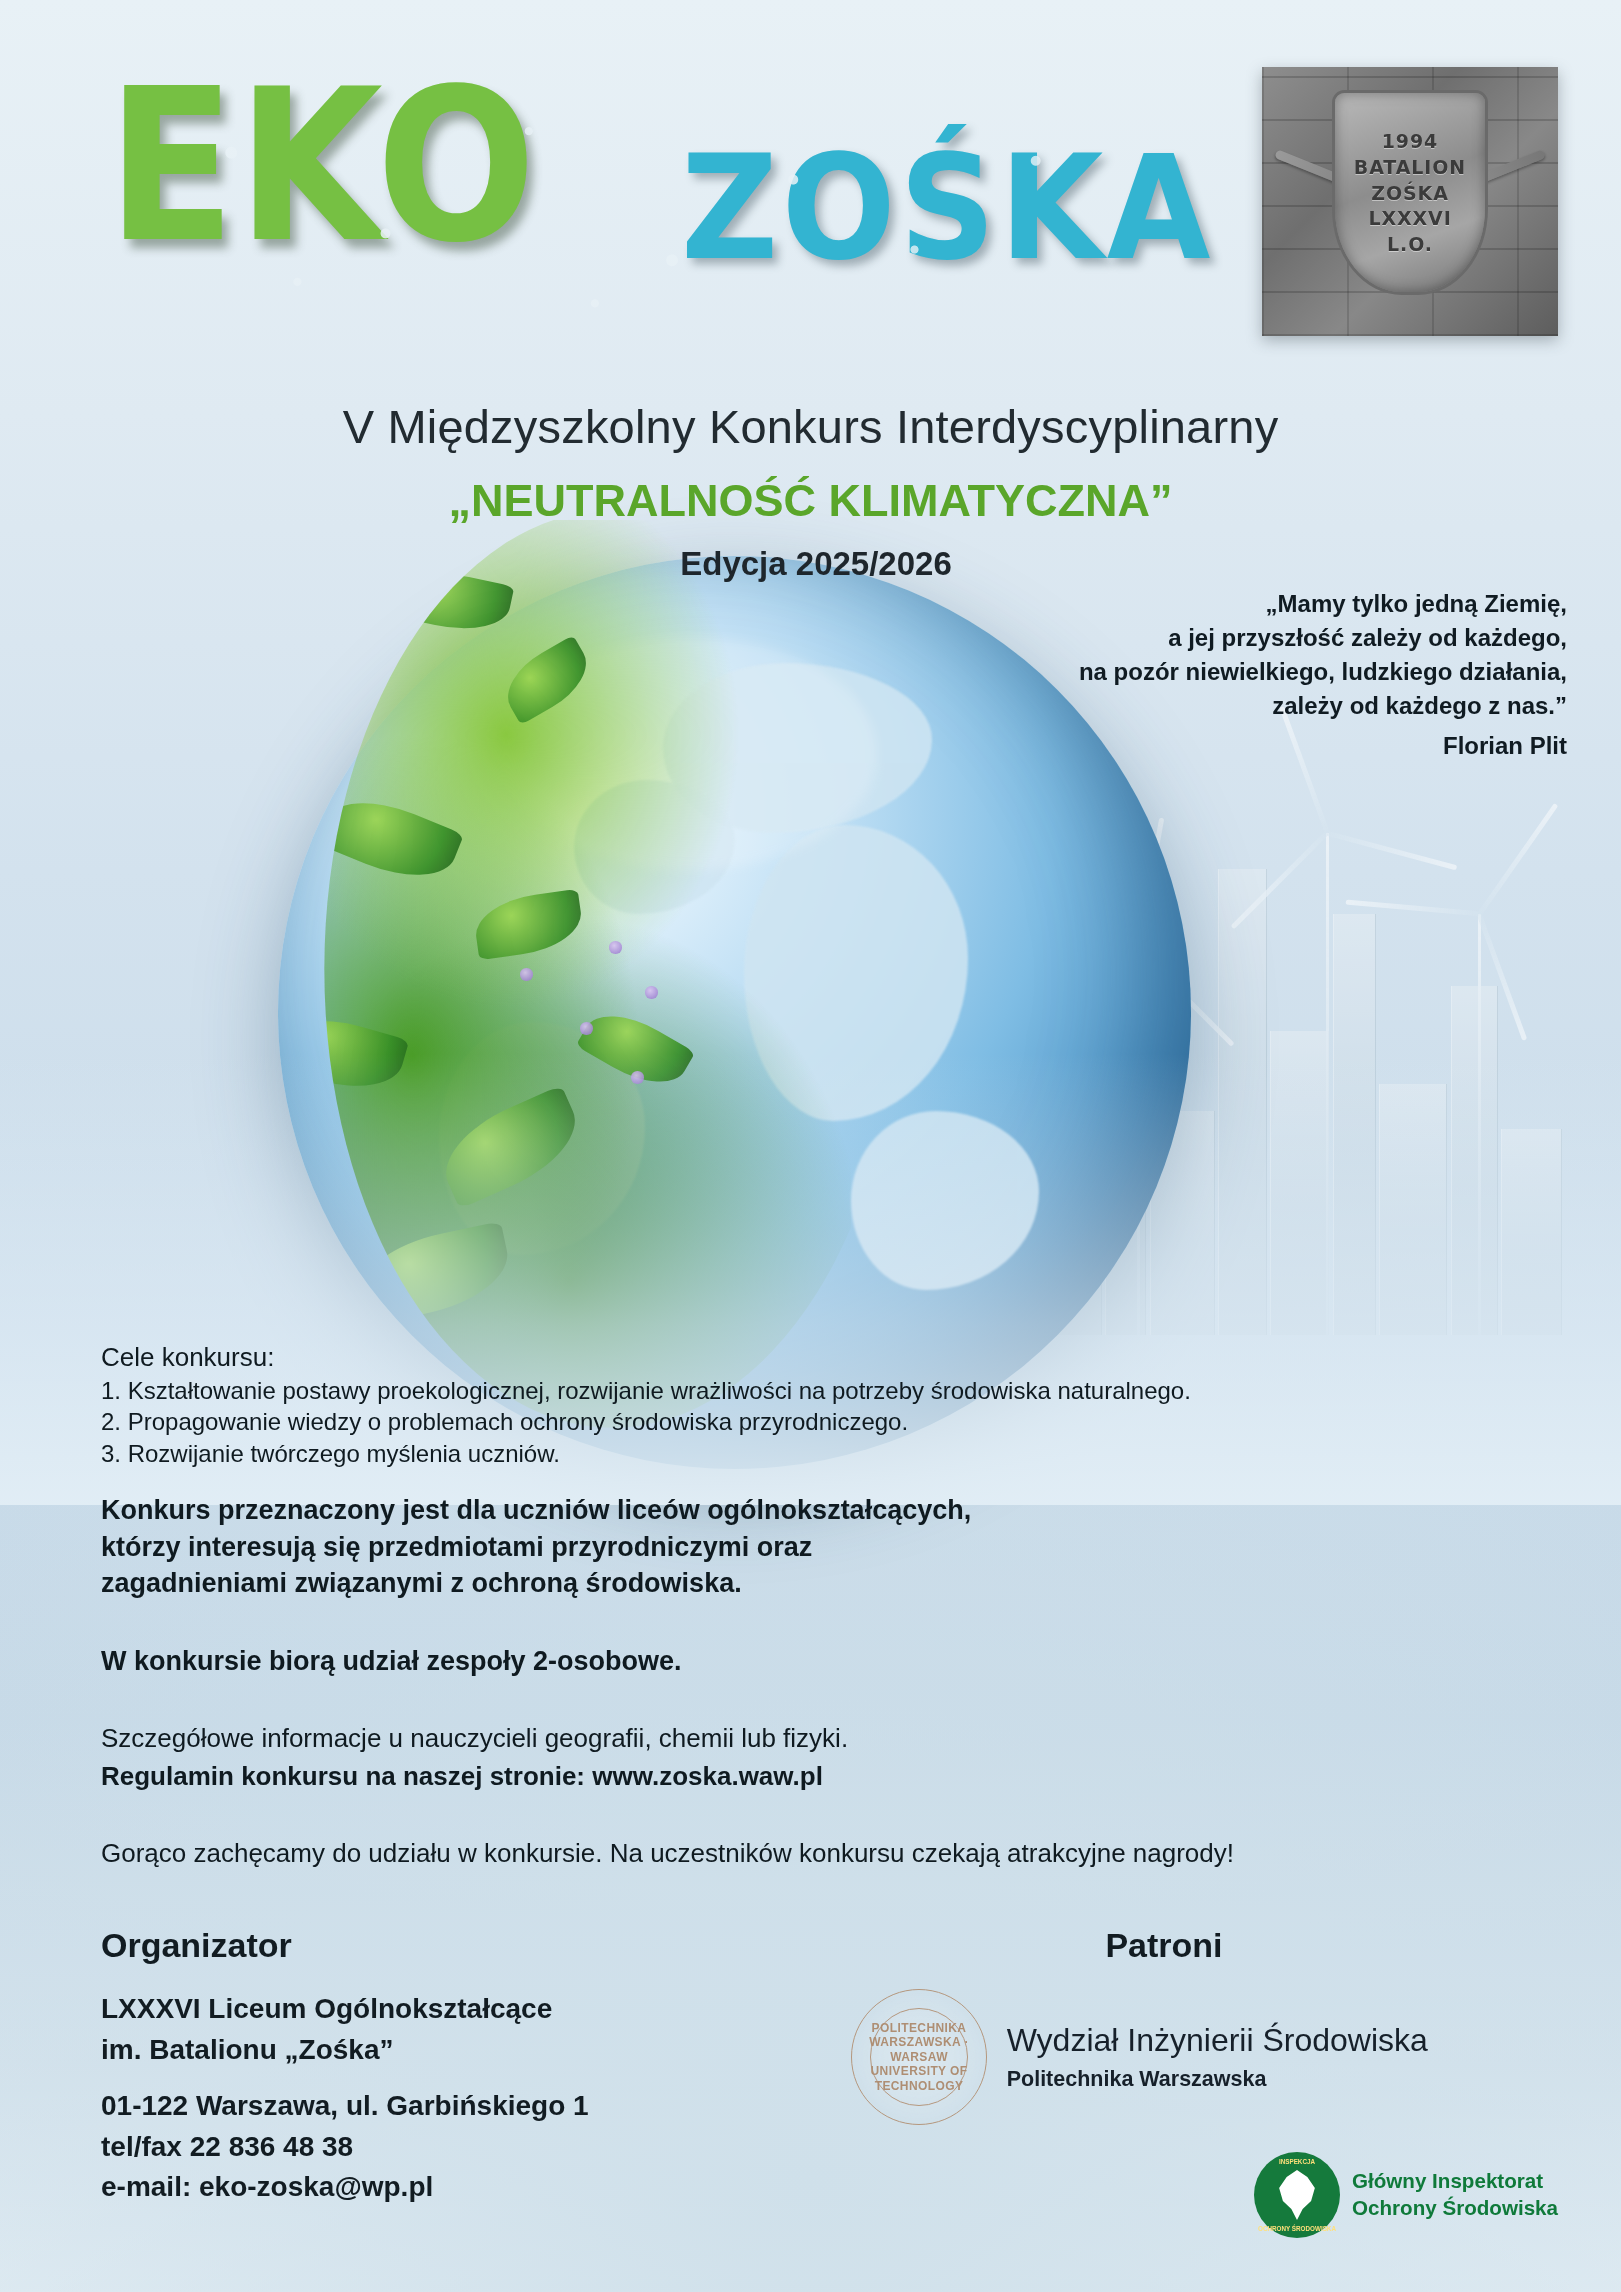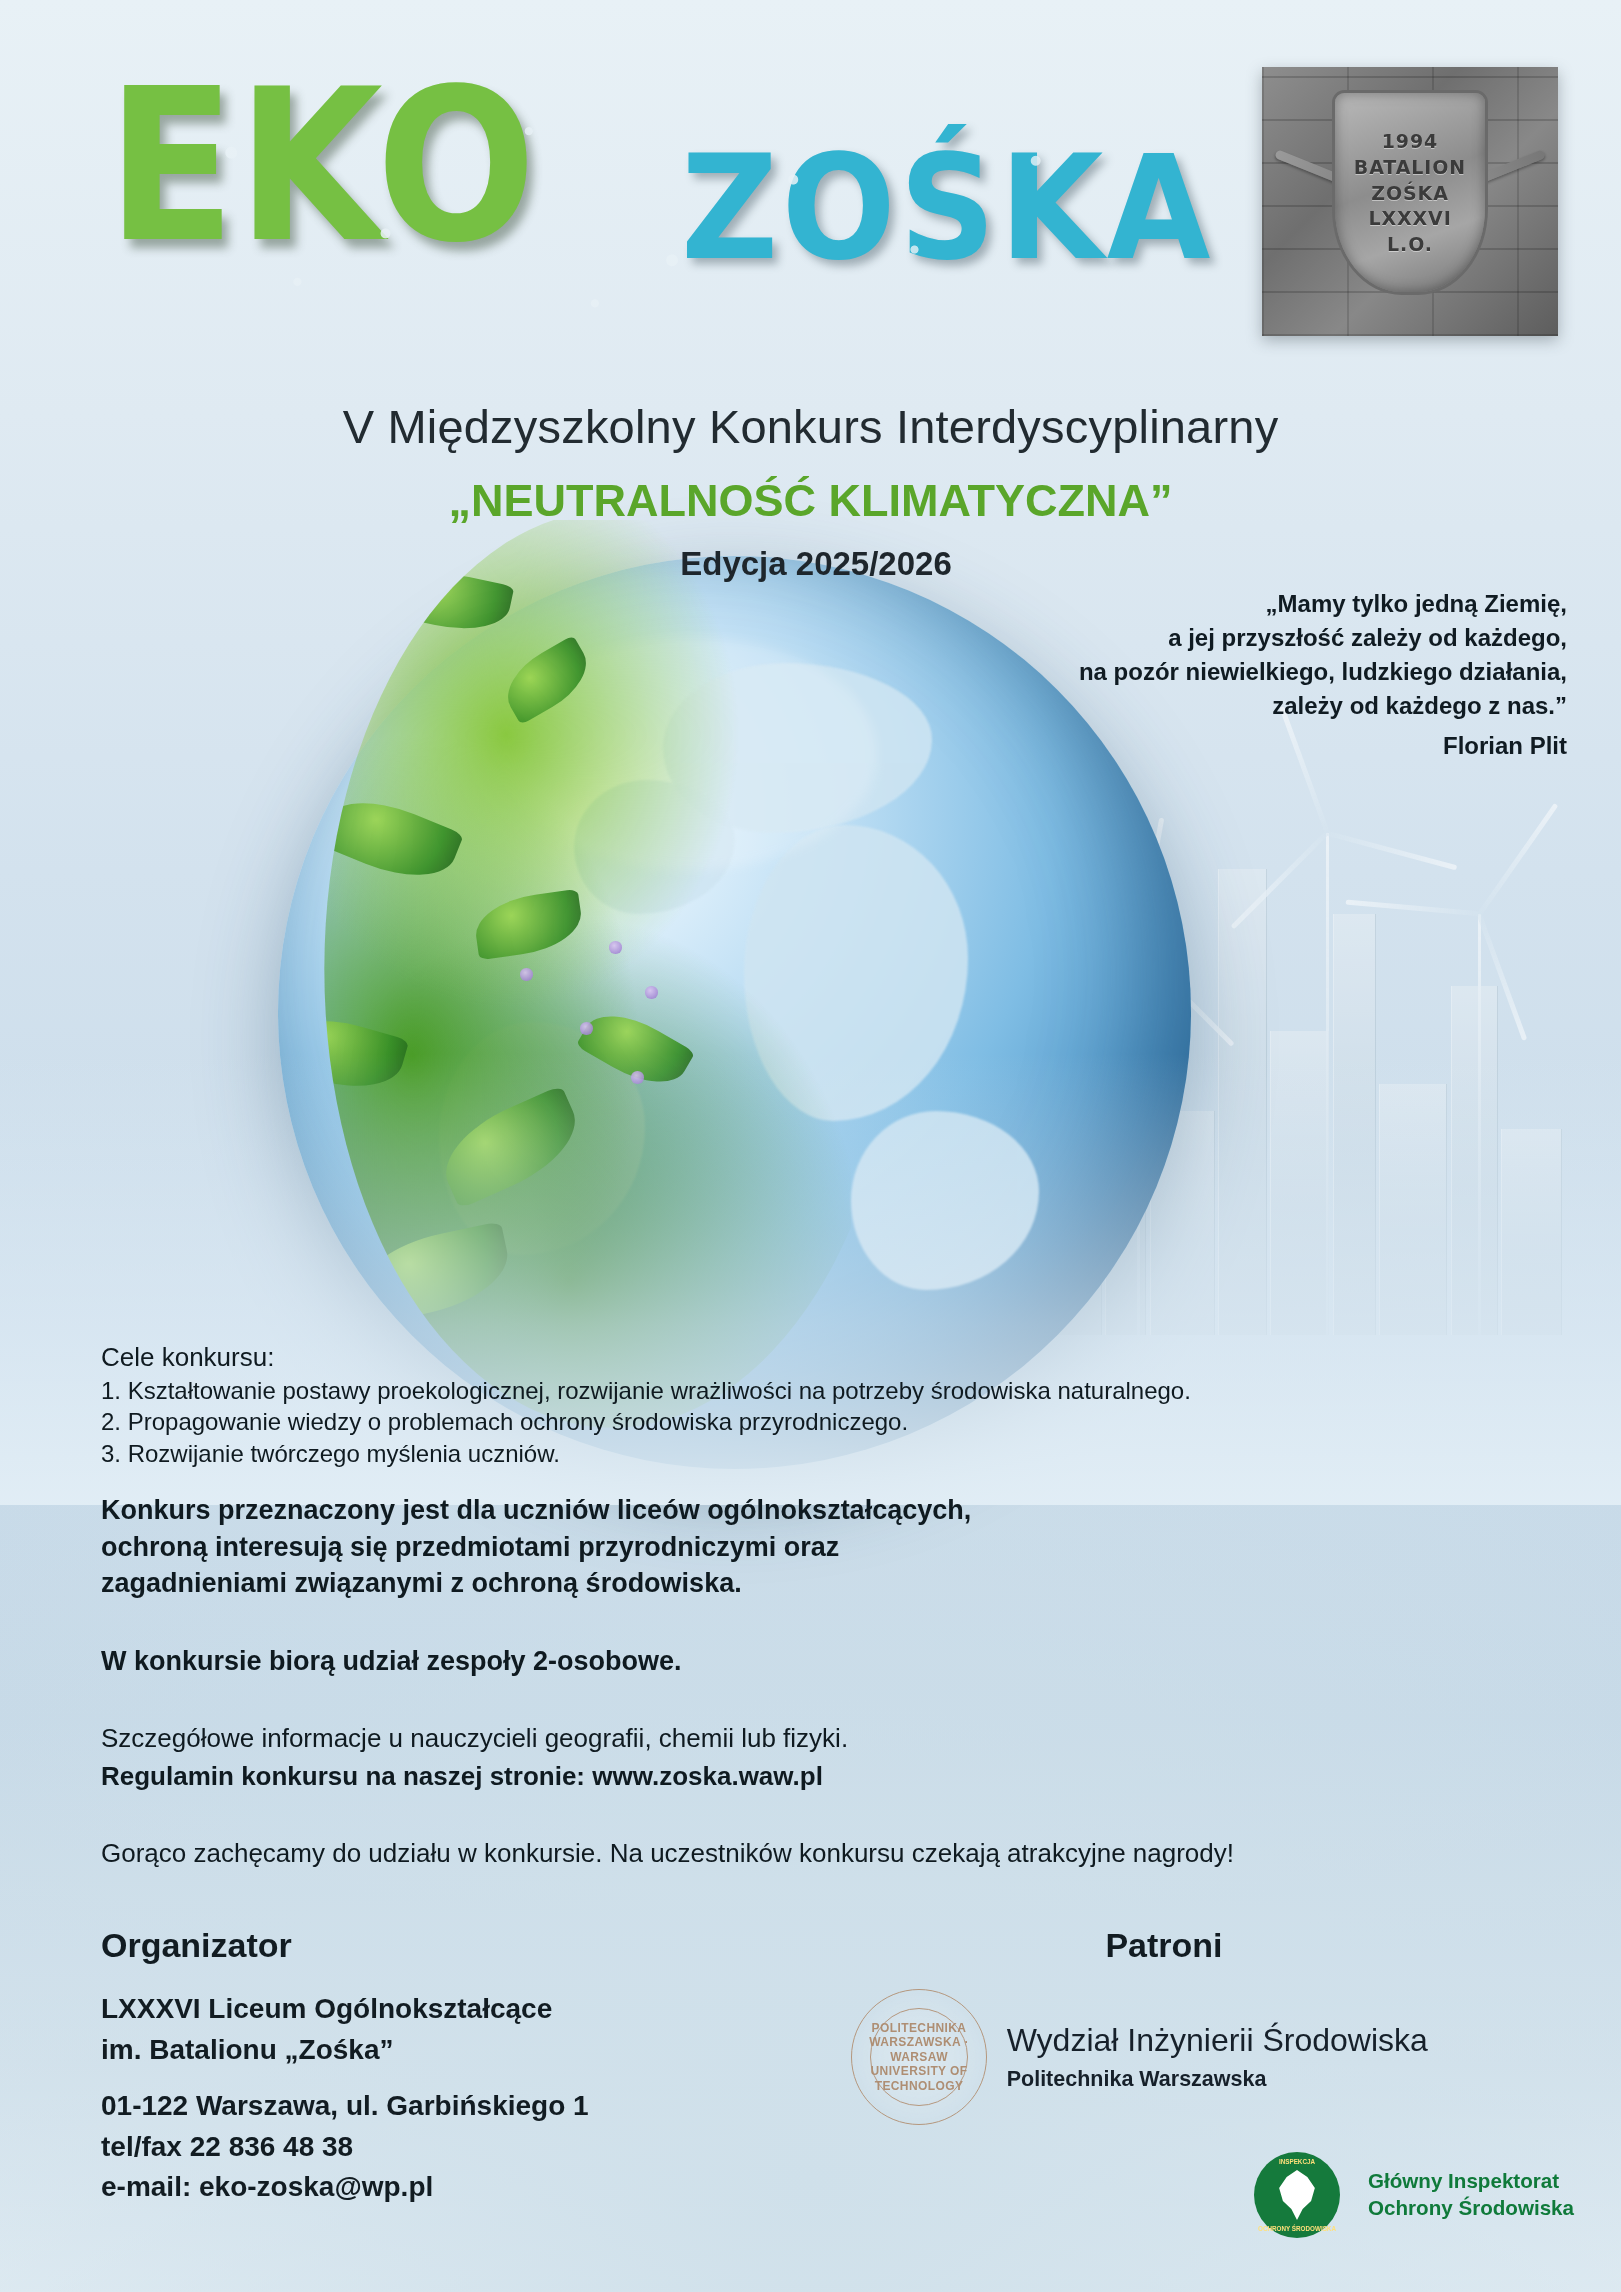--- a/index.html
+++ b/index.html
@@ -388,21 +388,21 @@
     color: #10181e;
     letter-spacing: 0.3px;
   }
   .uw-text .small { font-size: 11.6px; font-weight: 400; }
   .gios-block {
     position: absolute;
     left: 1254px;
     top: 253px;
     display: flex;
     align-items: center;
-    gap: 28px;
+    gap: 12px;
   }
   .gios-seal {
     width: 86px; height: 86px;
     border-radius: 50%;
     background: #157a3c;
     display: flex;
     align-items: center;
     justify-content: center;
     position: relative;
   }
@@ -520,21 +520,21 @@
   </div>
 
   <div class="body-copy">
     <div class="goals-head">Cele konkursu:</div>
     <div class="goal">1. Kształtowanie postawy proekologicznej, rozwijanie wrażliwości na potrzeby środowiska naturalnego.</div>
     <div class="goal">2. Propagowanie wiedzy o problemach ochrony środowiska przyrodniczego.</div>
     <div class="goal">3. Rozwijanie twórczego myślenia uczniów.</div>
 
     <div class="block-bold">
       <div>Konkurs przeznaczony jest dla uczniów liceów ogólnokształcących,</div>
-      <div>ochroną interesują się przedmiotami przyrodniczymi oraz</div>
+      <div>którzy interesują się przedmiotami przyrodniczymi oraz</div>
       <div>zagadnieniami związanymi z ochroną środowiska.</div>
     </div>
 
     <div class="block-bold single">W konkursie biorą udział zespoły 2-osobowe.</div>
 
     <div class="info-line">
       <span>Szczegółowe informacje u nauczycieli geografii, chemii lub fizyki.</span>
       <span class="strong">Regulamin konkursu na naszej stronie: www.zoska.waw.pl</span>
     </div>
 

